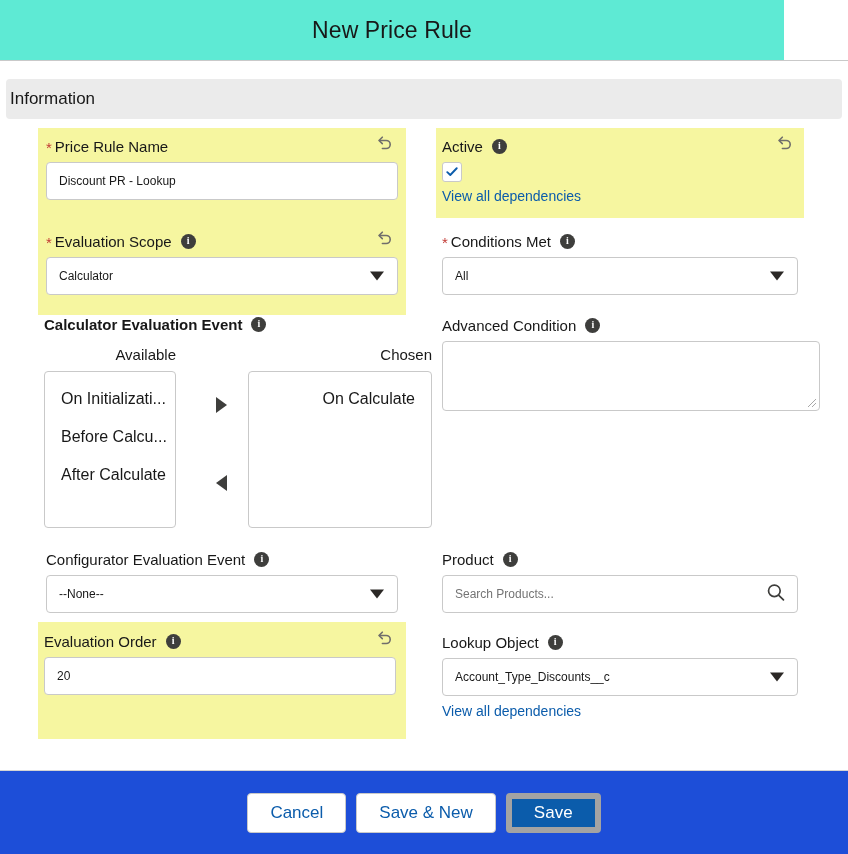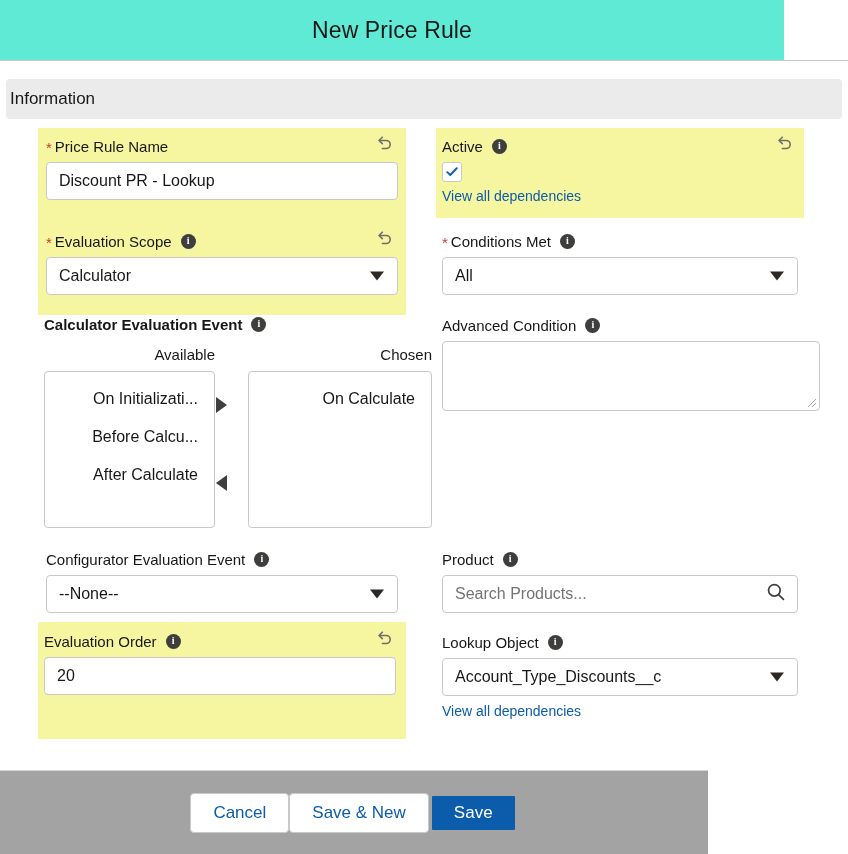--- a/index.html
+++ b/index.html
@@ -114,21 +114,21 @@
   .undo-icon svg { display: block; }
 
   
   .input-box {
     width: 100%; height: 38px;
     border: 1px solid #c9c9c9;
     border-radius: 4px;
     background: #ffffff;
     display: flex; align-items: center;
     padding: 0 12px;
-    font-size: 16px;
+    font-size: 12px;
     color: #181818;
     position: relative;
   }
   .input-box .val { white-space: nowrap; overflow: hidden; }
   .input-box .placeholder { color: #747474; }
   .dd-arrow {
     position: absolute; right: 13px; top: 50%;
     transform: translateY(-50%);
     width: 0; height: 0;
     border-left: 7px solid transparent;
@@ -206,42 +206,43 @@
   }
   .tri-left {
     border-top: 8px solid transparent;
     border-bottom: 8px solid transparent;
     border-right: 11px solid #3e3e3c;
   }
 
   
   .footer {
     position: absolute; left: 0; top: 770px;
-    width: 708px; height: 84px;
-    background: #a3a3a3;
+    width: 848px; height: 84px;
+    background: #1d4ed8;
     border-top: 1px solid #d4d4d4;
     display: flex; align-items: center; justify-content: center;
+    gap: 10px;
   }
   .btn {
     height: 40px;
     border-radius: 4px;
     font-size: 17px;
     display: inline-flex; align-items: center; justify-content: center;
     padding: 0 22px;
     cursor: pointer;
     white-space: nowrap;
   }
   .btn-neutral {
     background: #ffffff;
     border: 1px solid #c9c9c9;
     color: #0b5cab;
   }
   .btn-brand {
     background: #0b5cab;
-    border: 3px solid #a3a3a3;
+    border: 6px solid #a3a3a3;
     color: #ffffff;
   }
 </style>
 </head>
 <body>
 
 <div class="page">
 
   <div class="modal-header">
     <div class="modal-title">New Price Rule</div>
@@ -291,21 +292,21 @@
         </svg>
       </div>
     </div>
 
     <div class="dual-wrap" style="left:44px; top:195px; width:360px;">
       <div class="field-label bold">
         <span class="label-text">Calculator Evaluation Event</span>
         <span class="info-icon">i</span>
       </div>
 
-      <div style="position:absolute; left:0px; top:32px; width:171px;">
+      <div style="position:absolute; left:0px; top:32px; width:132px;">
         <div class="dl-col-label">Available</div>
         <div class="listbox" style="height:157px;">
           <div class="opt">On Initializati...</div>
           <div class="opt">Before Calcu...</div>
           <div class="opt">After Calculate</div>
         </div>
       </div>
 
       <div class="tri tri-right" style="left:172px; top:83px;"></div>
       <div class="tri tri-left" style="left:172px; top:161px;"></div>

